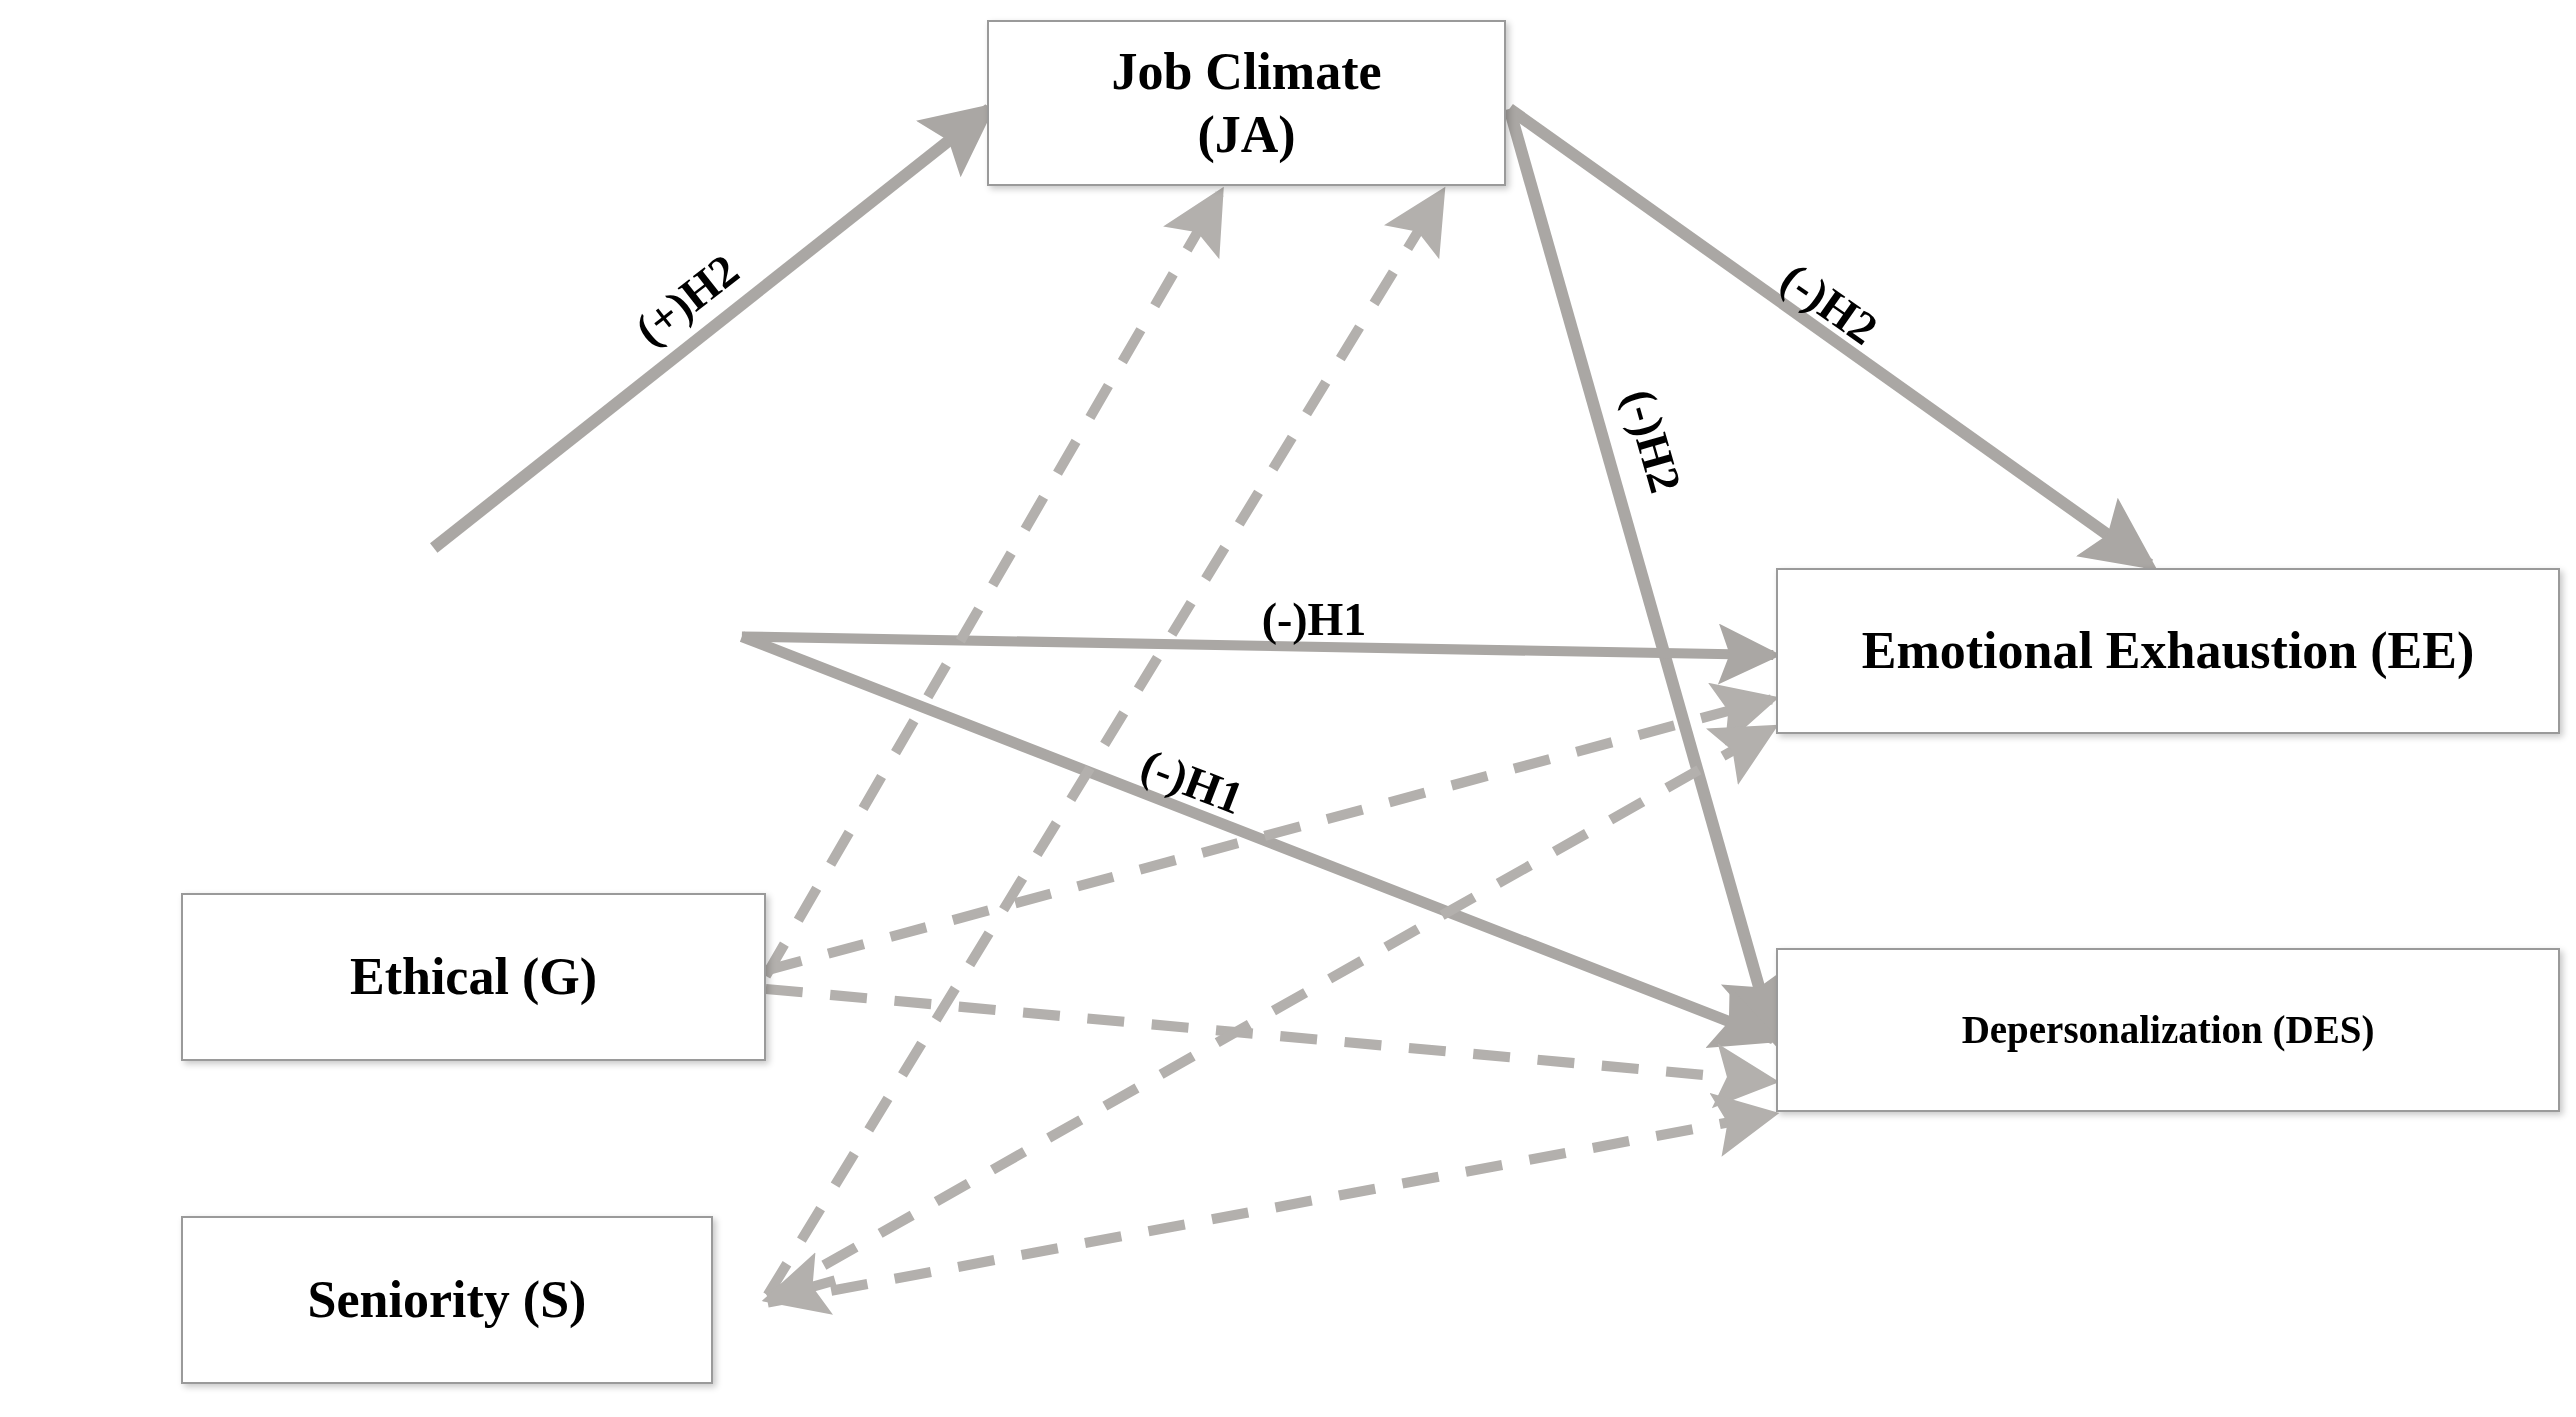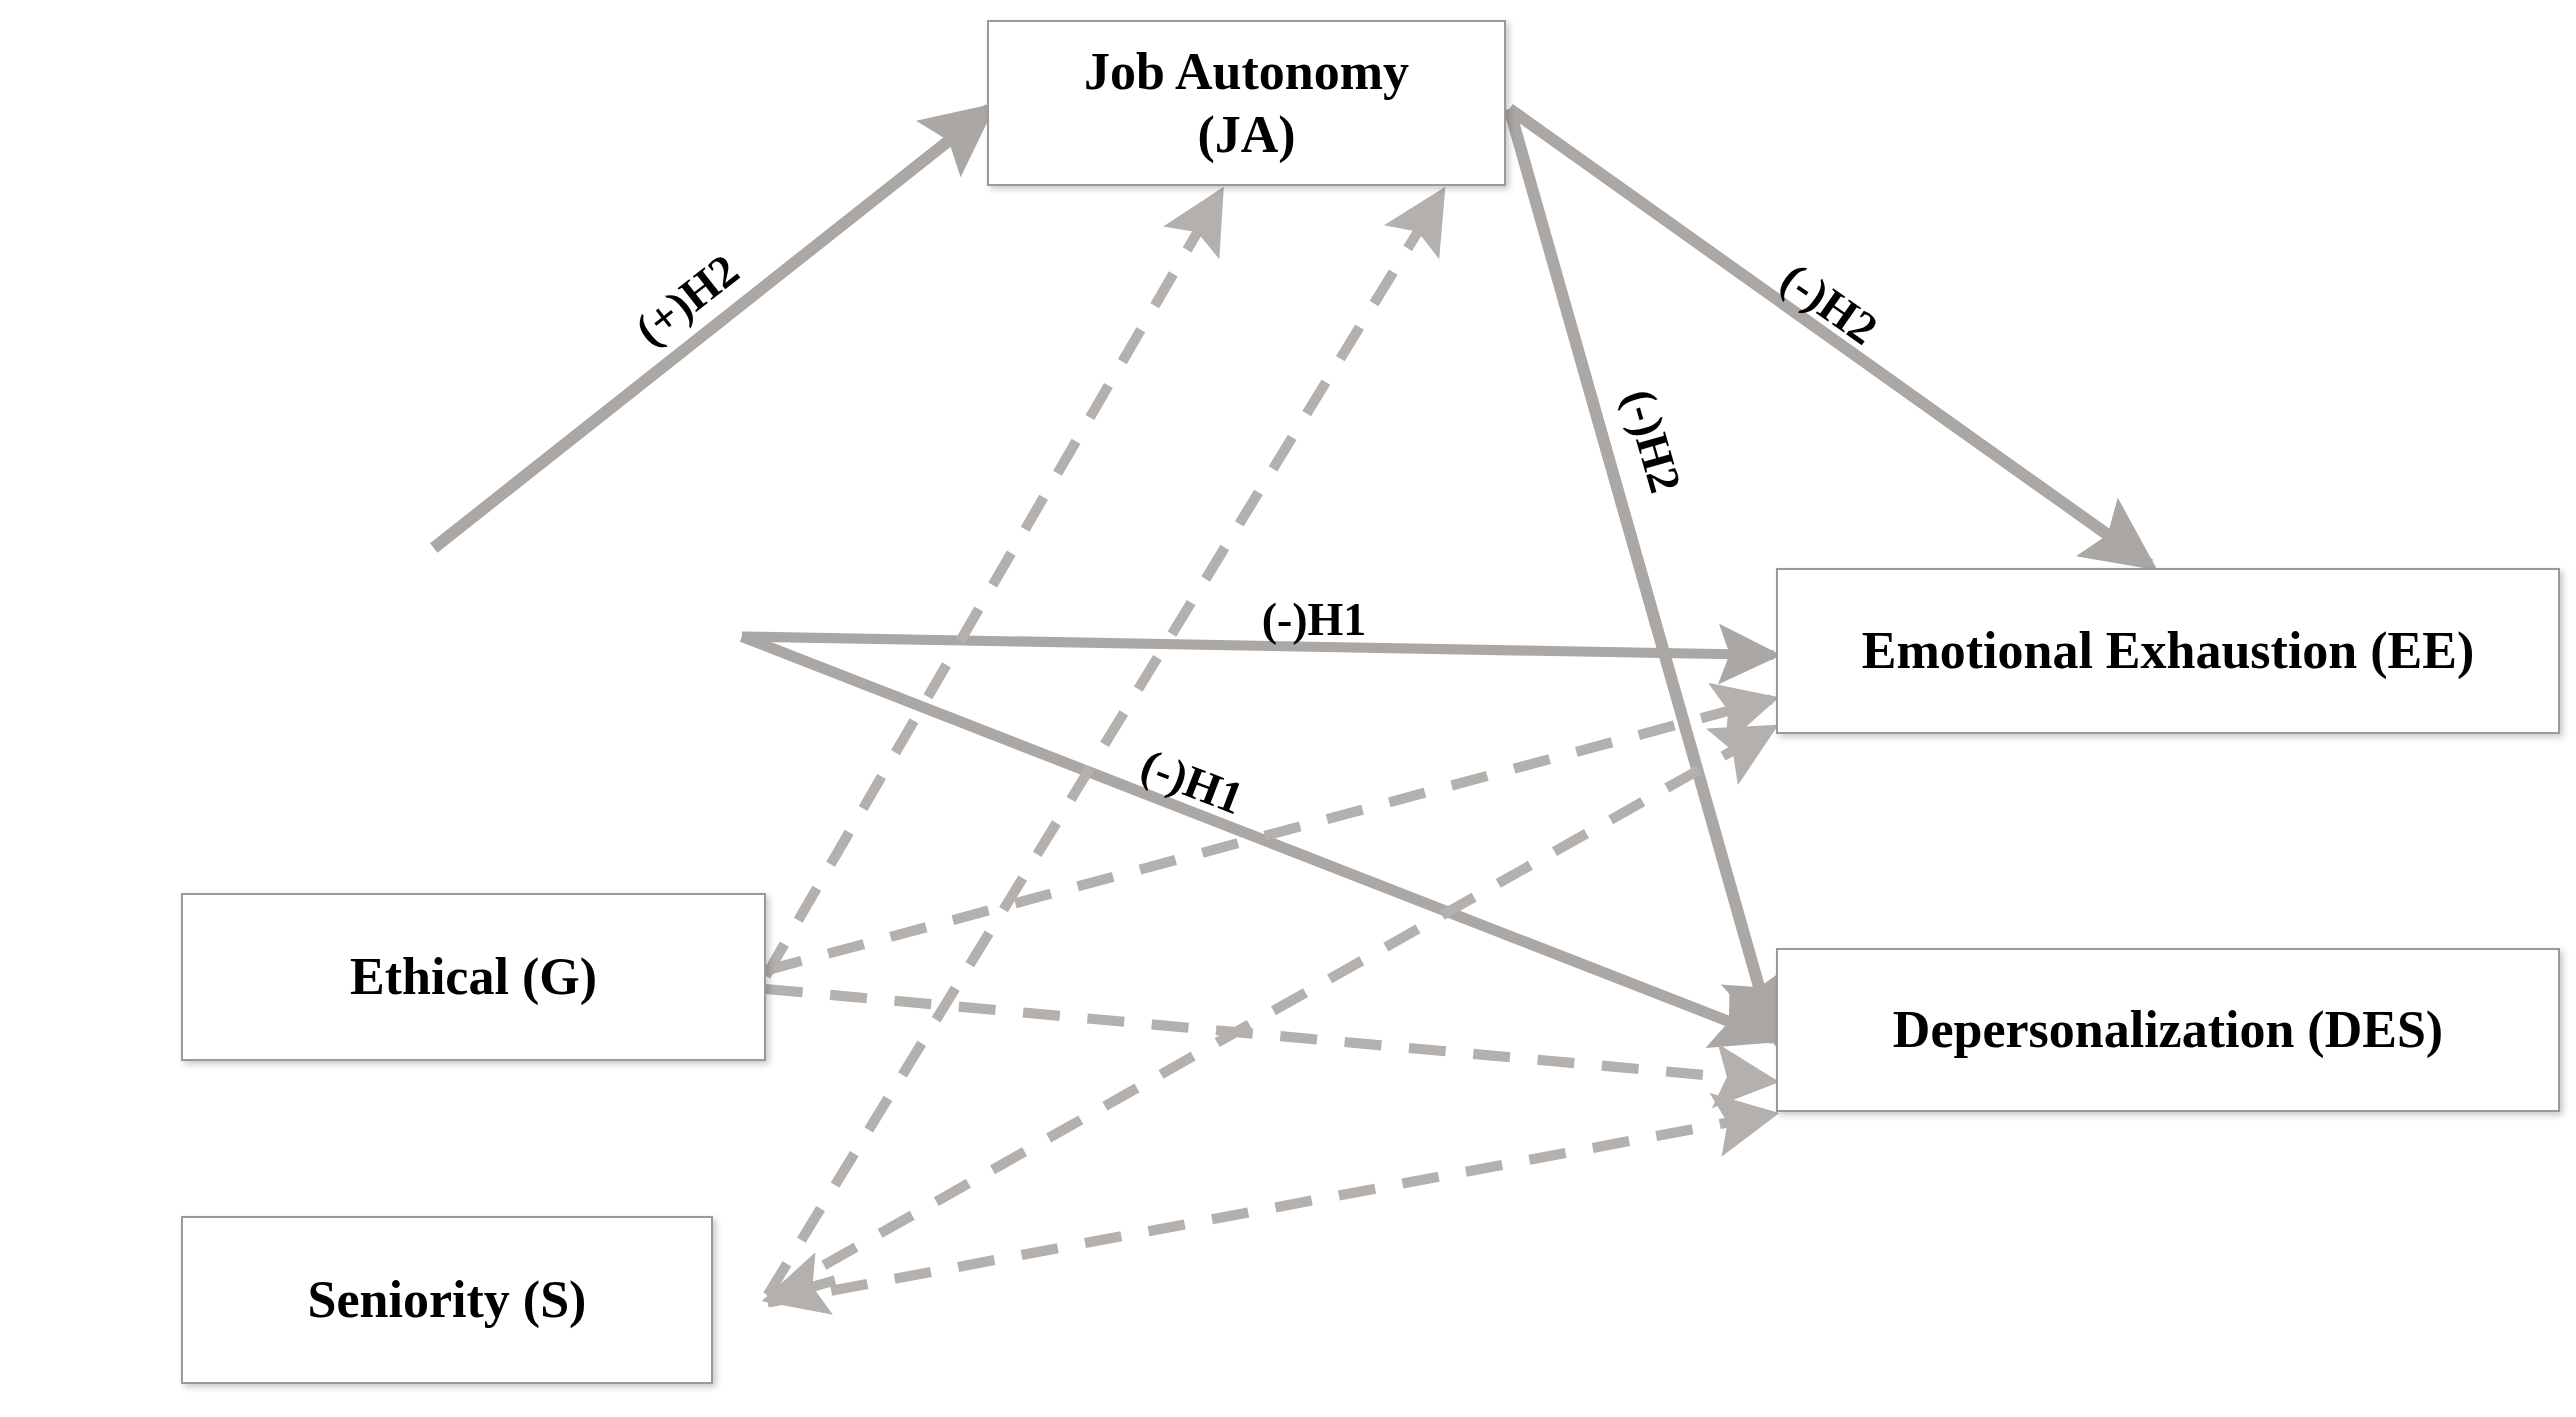--- a/index.html
+++ b/index.html
@@ -27,21 +27,21 @@
   .node .label{
     line-height:1.22;
     padding:0 9.2px;
     white-space:pre-line;
   }
 
   #node-ja{left:987px;top:20px;width:519px;height:166px;font-size:52px;}
   #node-bec{left:29.5px;top:550px;width:710px;height:170px;font-size:52px;}
   #node-ee{left:1776px;top:568px;width:784px;height:166px;font-size:52px;align-items:center;}
   #node-gender{left:181px;top:893px;width:585px;height:168px;font-size:52px;}
-  #node-des{left:1776px;top:948px;width:784px;height:164px;font-size:52px;}
+  #node-des{left:1776px;top:948px;width:784px;height:164px;font-size:39px;}
   #node-seniority{left:181px;top:1216px;width:532px;height:168px;font-size:52px;}
 
   .edge-label{
     position:absolute;
     font-weight:bold;
     color:#000000;
     font-size:46px;
     white-space:nowrap;
     z-index:9;
     transform-origin:center center;
@@ -82,21 +82,21 @@
     <line x1="832" y1="1404" x2="1562" y2="210" stroke="#b3b0ad" stroke-width="11" stroke-dasharray="40 30" marker-end="url(#ahDash)"></line>
 
     <line x1="832" y1="1406" x2="1920" y2="790" stroke="#b3b0ad" stroke-width="11" stroke-dasharray="40 30" marker-end="url(#ahDash)"></line>
 
     <line x1="832" y1="1412" x2="1920" y2="1208" stroke="#b3b0ad" stroke-width="11" stroke-dasharray="40 30" marker-end="url(#ahDash)"></line>
 
     <line x1="905" y1="1388" x2="834" y2="1408" stroke="#b3b0ad" stroke-width="11" marker-end="url(#ahDash)"></line>
   </svg>
 
   <div class="node" id="node-ja">
-    <span class="label">Job Autonomy
+    <span class="label">Job Climate
 (JA)</span>
   </div>
 
 
   <div class="node" id="node-ee">
     <span class="label">Emotional Exhaustion (EE)</span>
   </div>
 
   <div class="node" id="node-des">
     <span class="label">Depersonalization (DES)</span>

